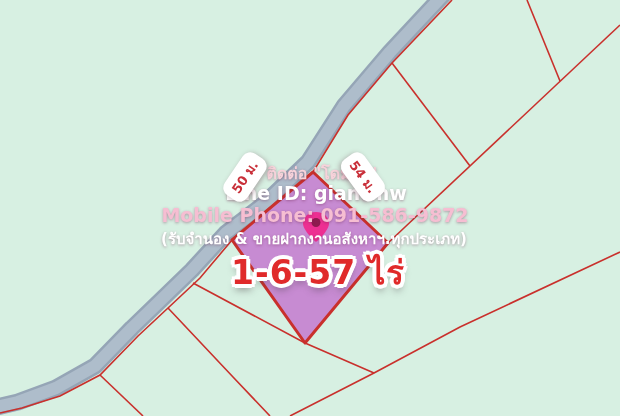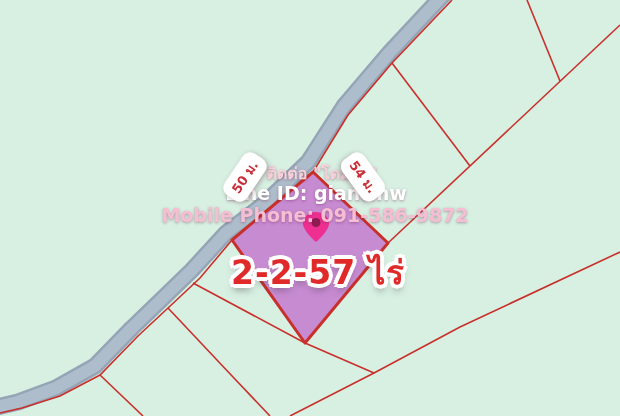--- a/index.html
+++ b/index.html
@@ -82,19 +82,20 @@
     <g transform="translate(316,226)">
       <path d="M0,-14 C-8,-14 -13,-8.5 -13,-2.5 C-13,5 0,16 0,16 C0,16 13,5 13,-2.5 C13,-8.5 8,-14 0,-14 Z" style="fill:var(--pin-pink,#ed2f92)"></path>
       <circle cx="0" cy="-3.5" r="4.5" style="fill:var(--pin-hole,#8e1a4f)"></circle>
     </g>
   </svg>
 
   <div class="overlay">
     <div class="tline t-contact">ติดต่อ "โดมจ๋า"</div>
     <div class="tline t-lineid">Line ID: giantmw</div>
     <div class="tline t-phone">Mobile Phone: 091-586-9872</div>
-    <div class="tline t-area">2-2-57 ไร่</div>
+    <div class="tline t-services">(รับจำนอง &amp; ขายฝากงานอสังหาฯ.ทุกประเภท)</div>
+    <div class="tline t-area">1-6-57 ไร่</div>
 
     <div class="dim-pill pill-left">50 ม.</div>
     <div class="dim-pill pill-right">54 ม.</div>
   </div>
 
 </div>
 
 </body></html>

